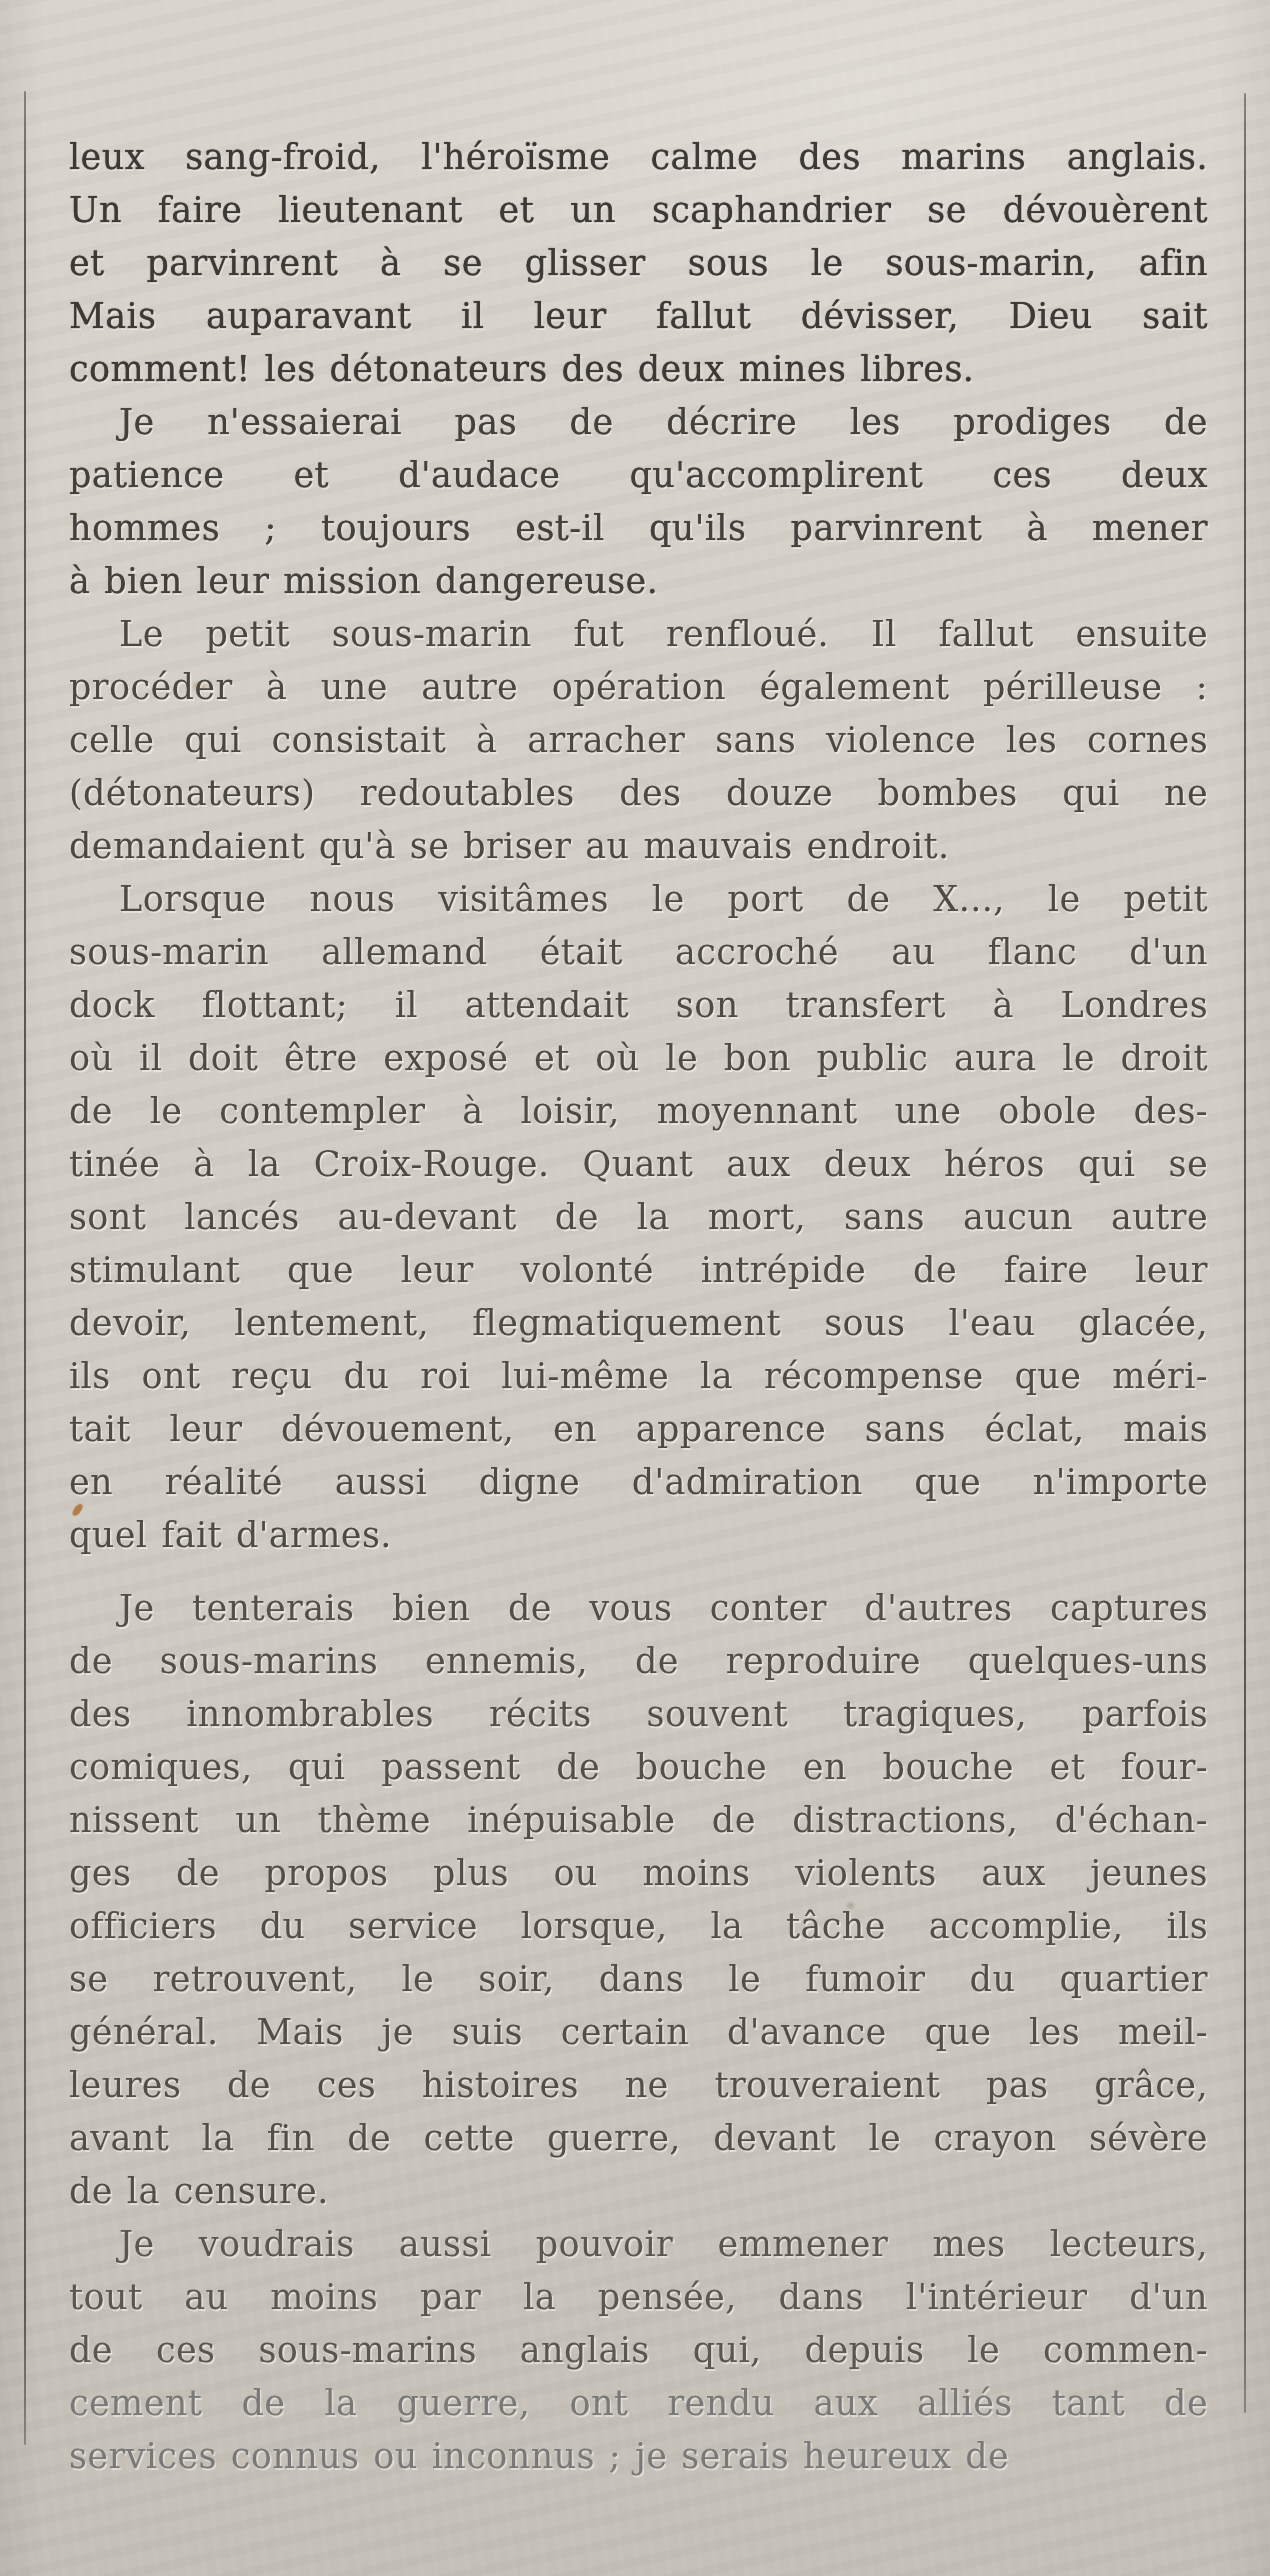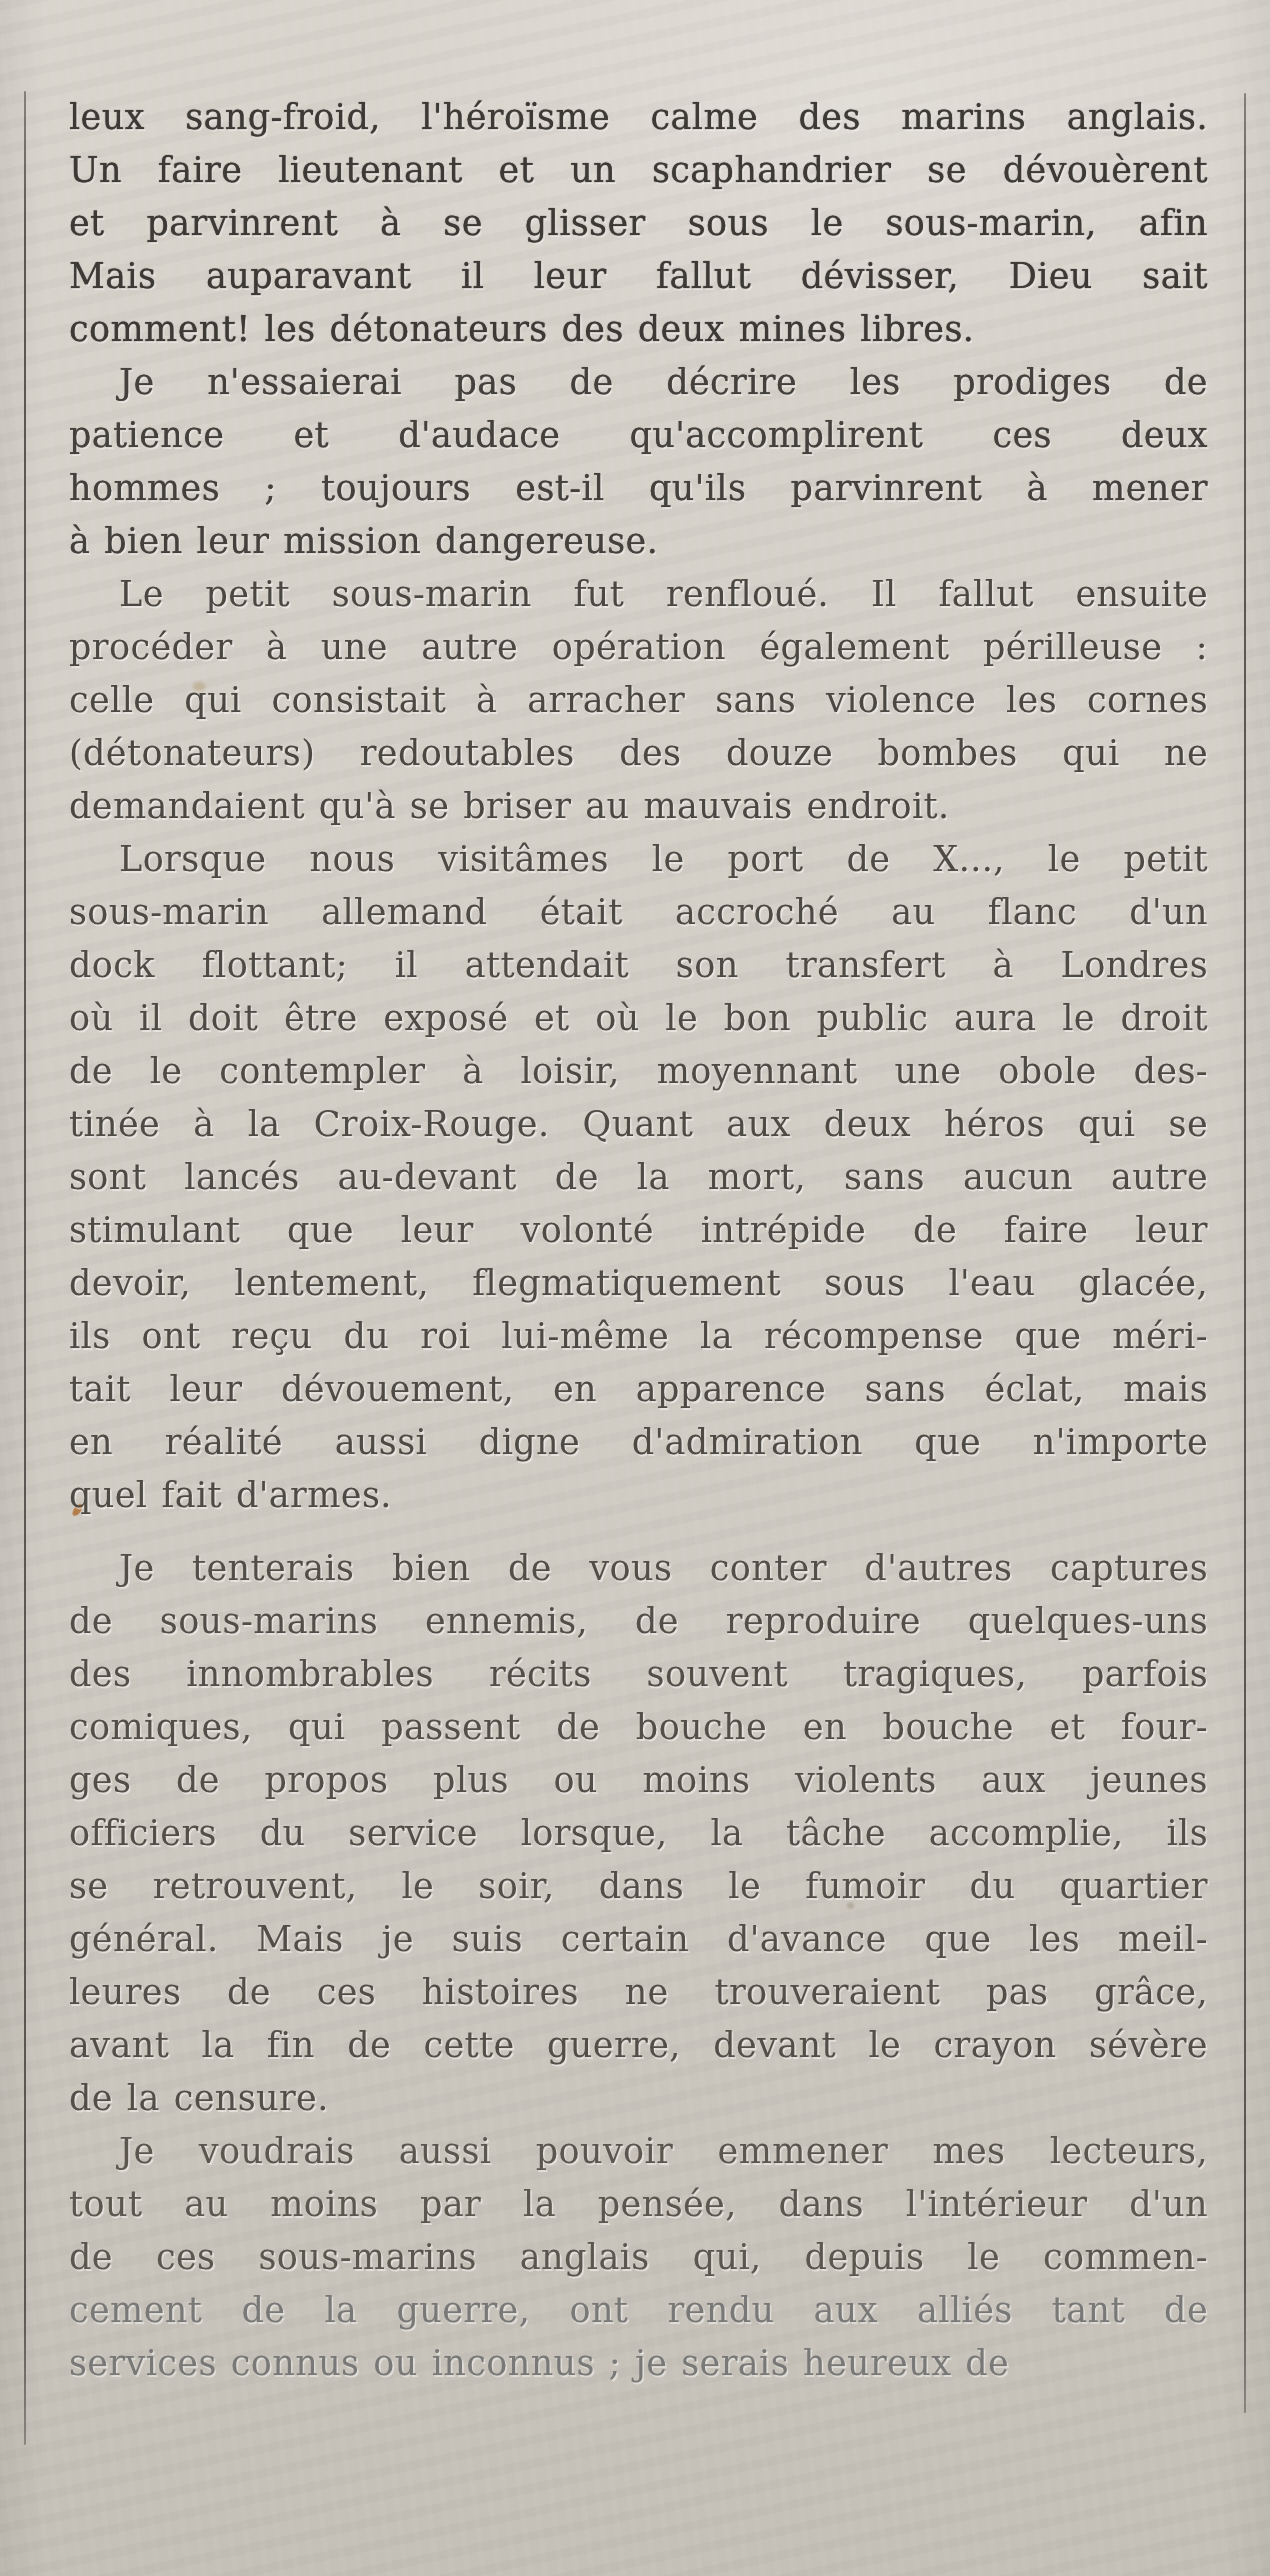--- a/index.html
+++ b/index.html
@@ -43,21 +43,21 @@
     text-align:justify;
     -moz-text-align-last:justify;
     text-align-last:justify;
     white-space:normal;
   }
   .line.last{text-align-last:left;-moz-text-align-last:left;}
   .line.indent{padding-left:50px;}
   .para.section-break{margin-top:20px;}
 
   
-  .para:nth-child(1){color:#3d3a35;text-shadow:0 0 1.1px rgba(55,52,47,.95), 1.6px 1.6px 0.8px rgba(255,255,255,.42);filter:blur(0.3px);}
+  .para:nth-child(1){color:#3d3a35;text-shadow:0 0 1.1px rgba(55,52,47,.95), 1.6px 1.6px 0.8px rgba(255,255,255,.42);filter:blur(0.3px);margin-top:40px;}
   .para:nth-child(2){color:#44413c;text-shadow:0 0 0.8px rgba(60,57,52,.75), 1.6px 1.6px 0.8px rgba(255,255,255,.46);filter:blur(0.2px);}
   .para:nth-child(3){color:#4b4741;}
   .para:nth-child(4){color:#4e4a44;}
   .para:nth-child(5){color:#534f48;}
   .para:nth-child(6){color:#5b564e;}
   .para:nth-child(6) .line:nth-last-child(-n+2){color:#737373;filter:blur(0.6px);opacity:.92;}
 
   .stain{position:absolute;pointer-events:none;}
   .stain-1{left:74px;top:1503px;width:7.3px;height:13.8px;background:#ad6a2c;border-radius:60% 40% 55% 45%;transform:rotate(32deg);opacity:.8;filter:blur(0.3px);}
   .stain-2{left:193px;top:682px;width:13px;height:9px;background:#b09a6e;border-radius:50%;opacity:.45;filter:blur(1.6px);}
@@ -109,20 +109,21 @@
       <div class="line">ils ont reçu du roi lui-même la récompense que méri-</div>
       <div class="line">tait leur dévouement, en apparence sans éclat, mais</div>
       <div class="line">en réalité aussi digne d'admiration que n'importe</div>
       <div class="line last">quel fait d'armes.</div>
     </div>
     <div class="para section-break">
       <div class="line indent">Je tenterais bien de vous conter d'autres captures</div>
       <div class="line">de sous-marins ennemis, de reproduire quelques-uns</div>
       <div class="line">des innombrables récits souvent tragiques, parfois</div>
       <div class="line">comiques, qui passent de bouche en bouche et four-</div>
+      <div class="line">nissent un thème inépuisable de distractions, d'échan-</div>
       <div class="line">ges de propos plus ou moins violents aux jeunes</div>
       <div class="line">officiers du service lorsque, la tâche accomplie, ils</div>
       <div class="line">se retrouvent, le soir, dans le fumoir du quartier</div>
       <div class="line">général. Mais je suis certain d'avance que les meil-</div>
       <div class="line">leures de ces histoires ne trouveraient pas grâce,</div>
       <div class="line">avant la fin de cette guerre, devant le crayon sévère</div>
       <div class="line last">de la censure.</div>
     </div>
     <div class="para">
       <div class="line indent">Je voudrais aussi pouvoir emmener mes lecteurs,</div>

